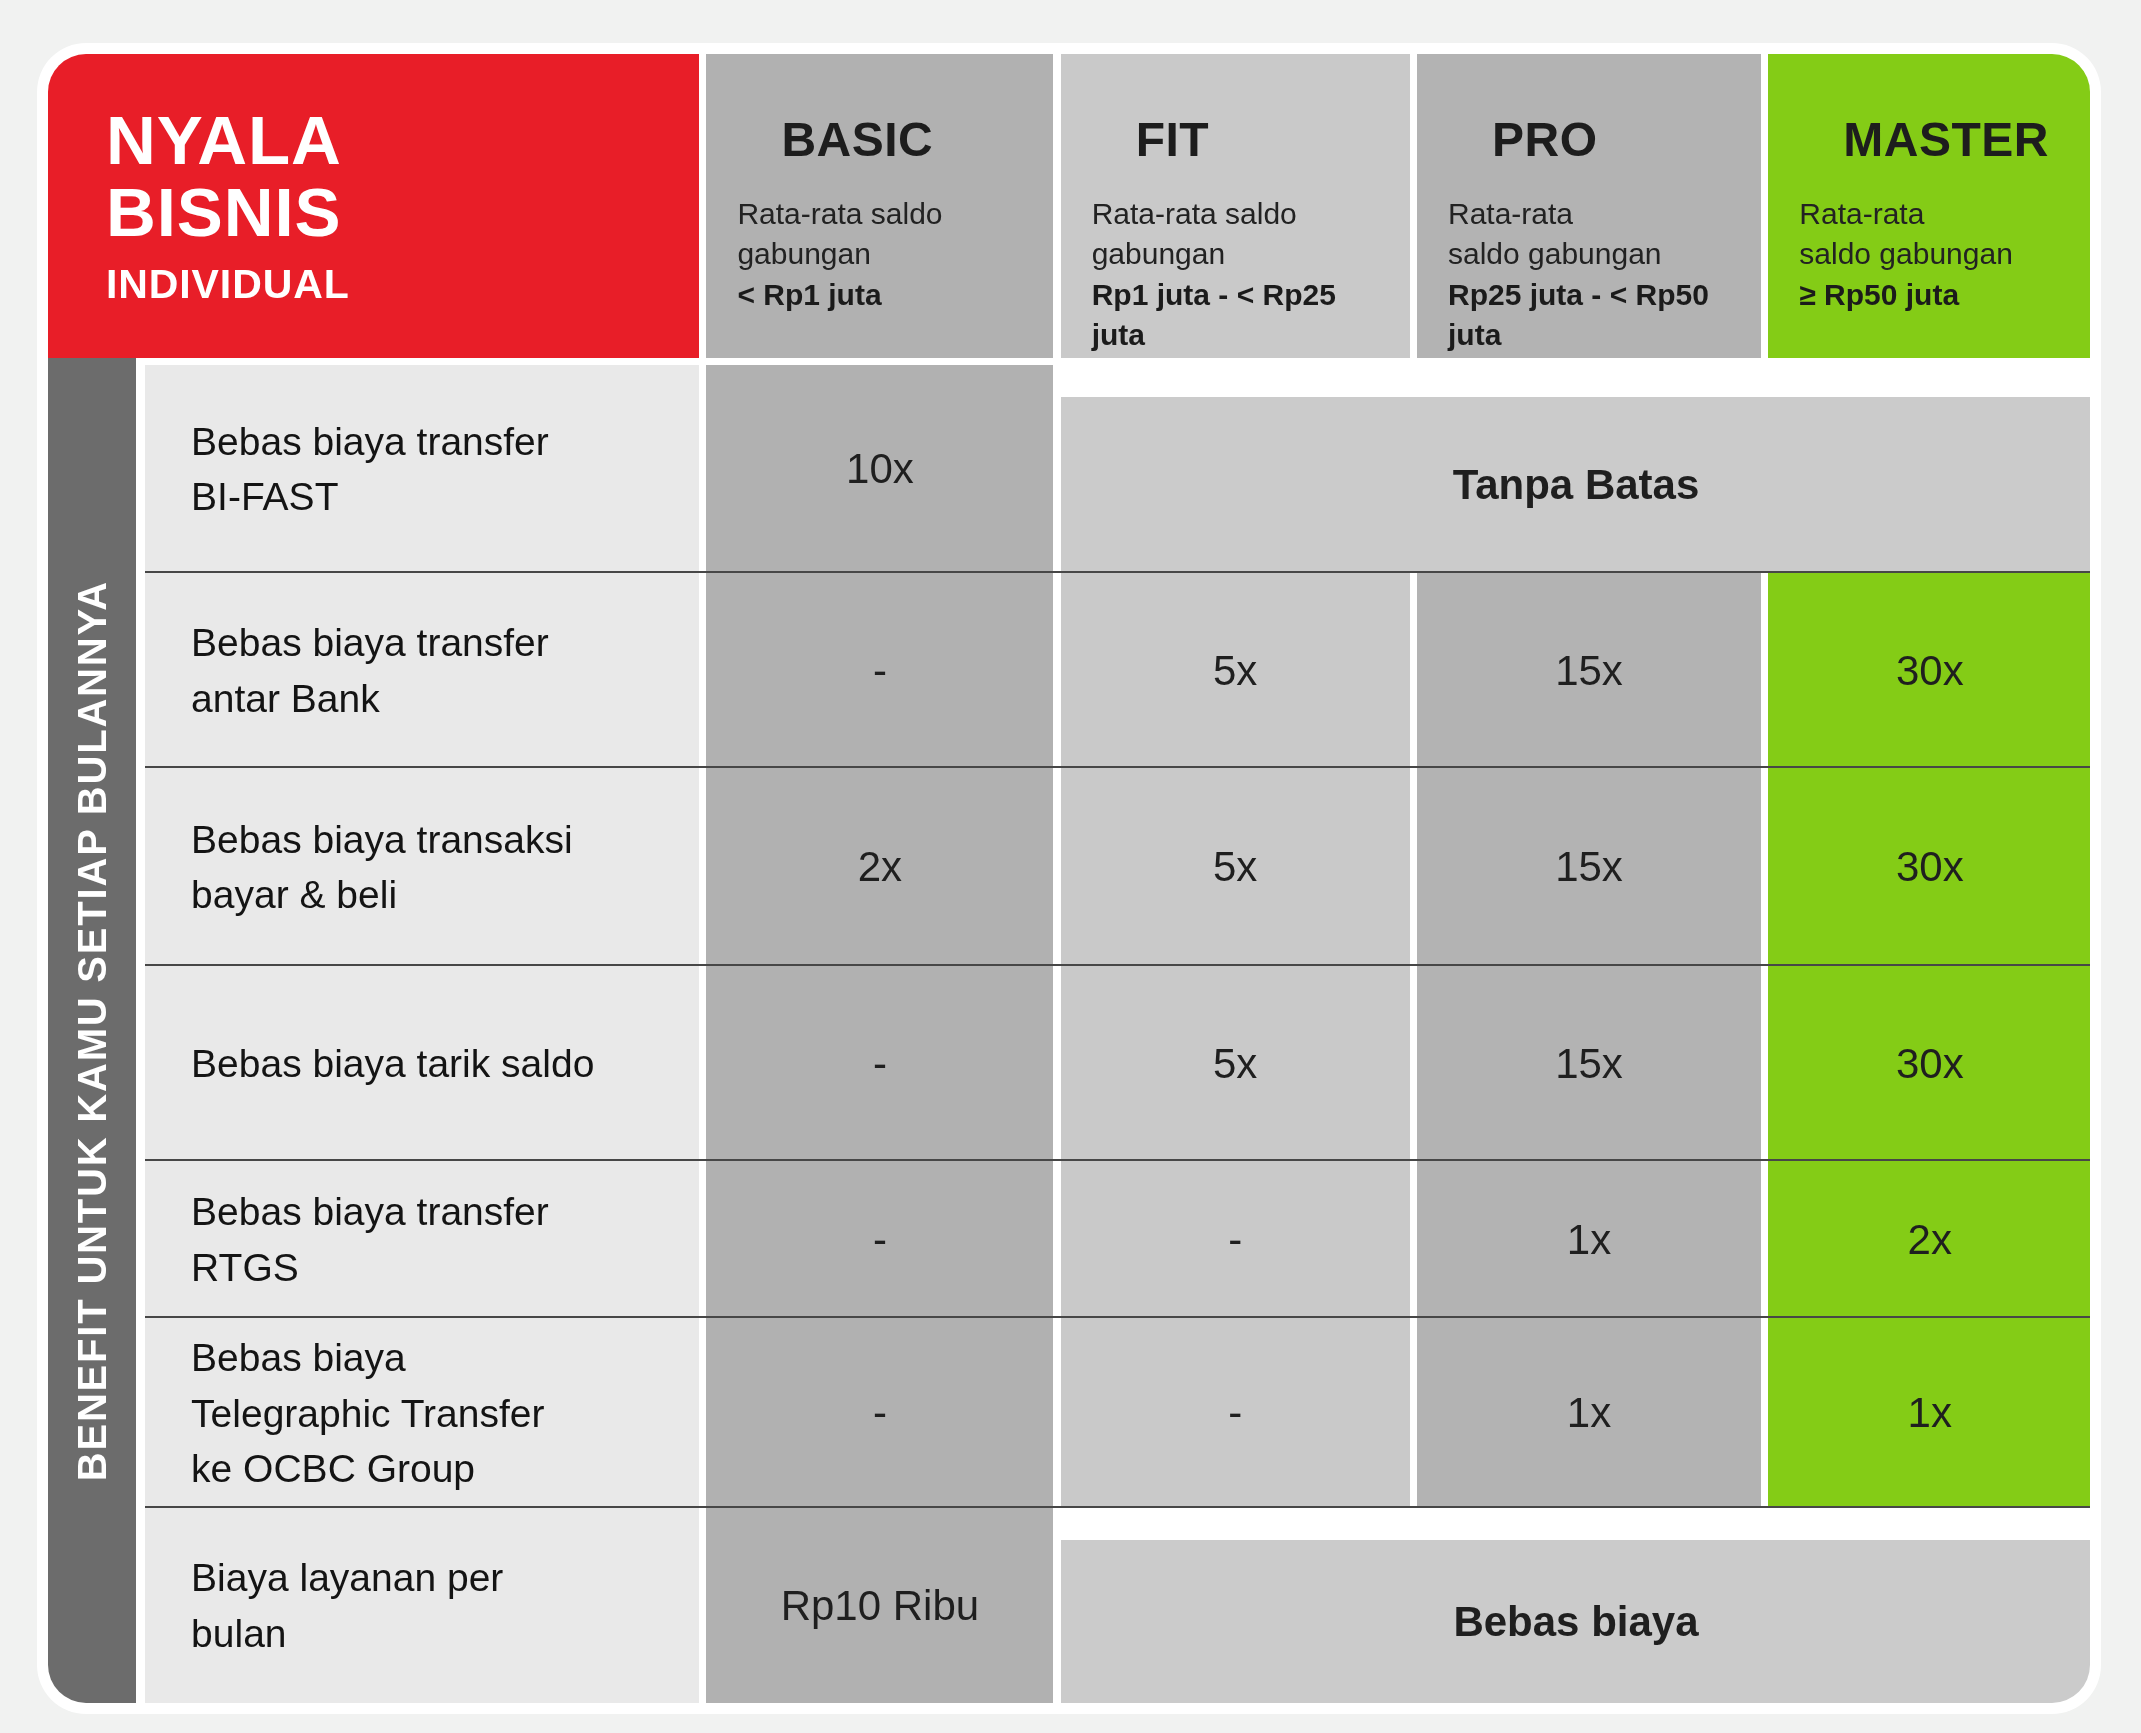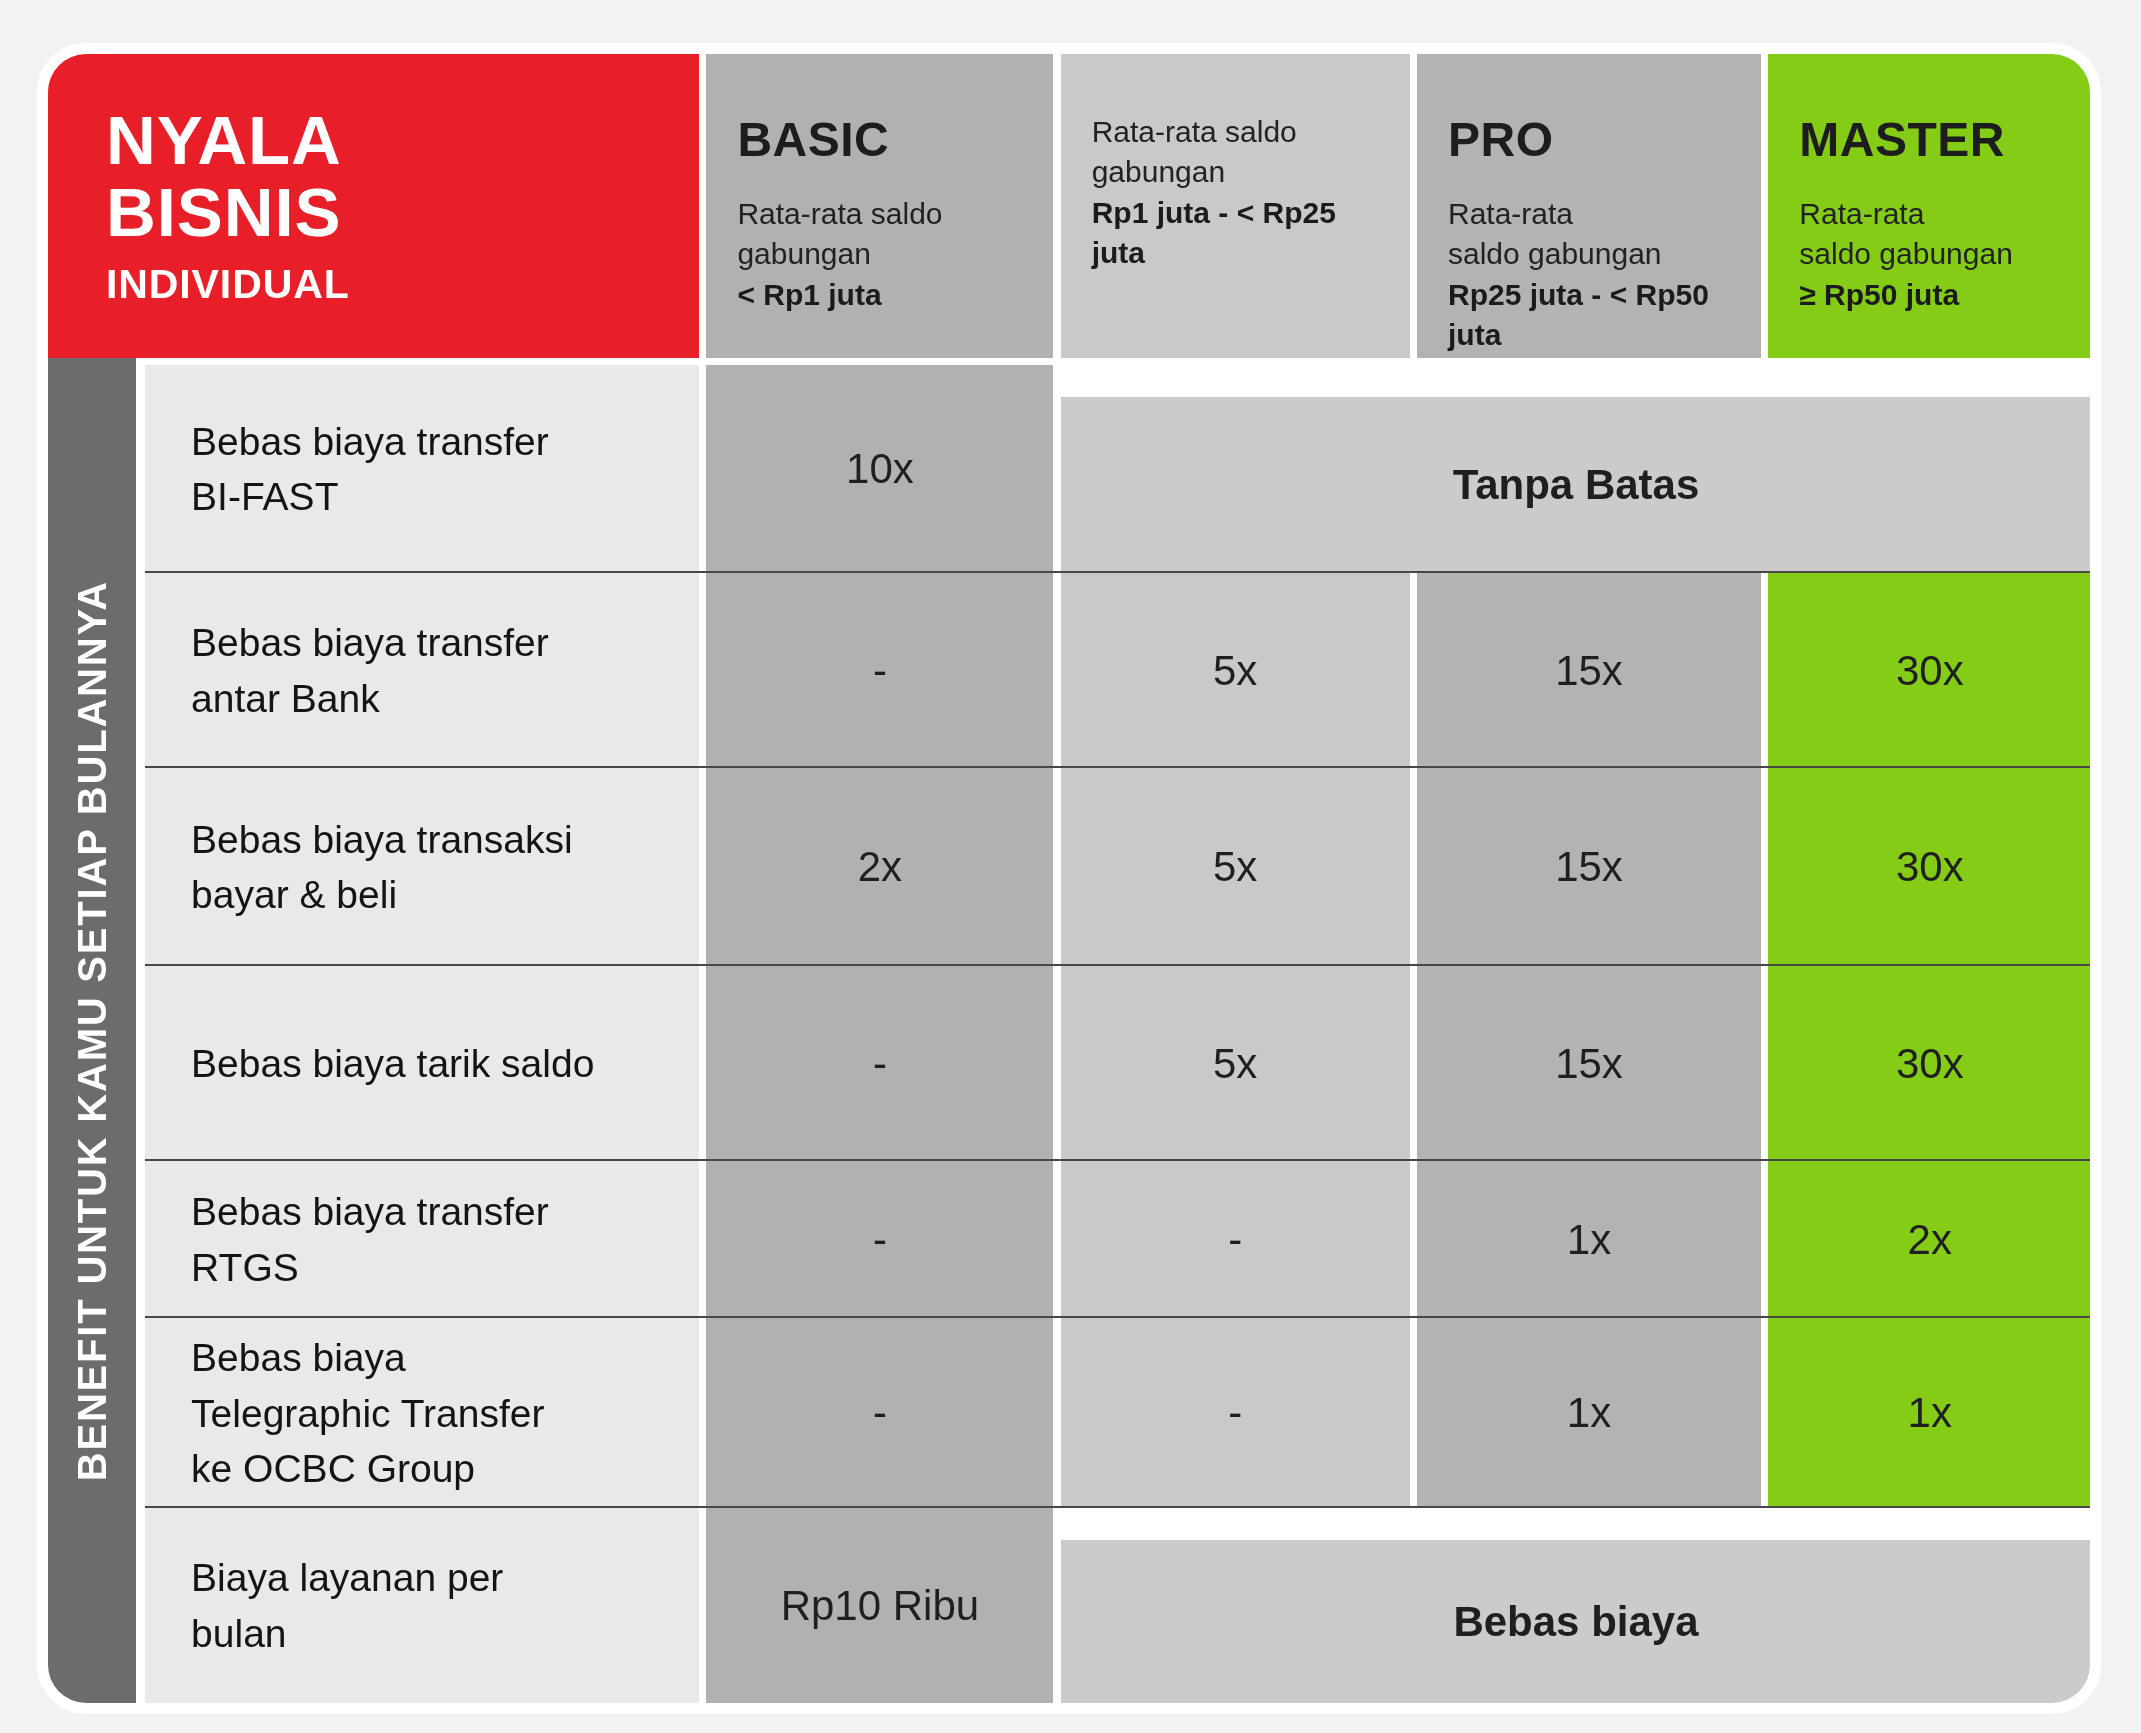--- a/index.html
+++ b/index.html
@@ -39,21 +39,21 @@
     white-space:pre-line;letter-spacing:0.9px;
   }
   .product-subtitle{
     font-size:41px;font-weight:700;margin-top:11px;letter-spacing:0.9px;
   }
   .tier-header{
     grid-row:1/2;
     padding:58px 22px 0 31px;
     box-sizing:border-box;
   }
-  .tier-name{font-size:48px;font-weight:700;color:#1d1d1d;margin-bottom:27.4px;letter-spacing:0.5px;}
+  .tier-name{font-size:48px;font-weight:700;color:#1d1d1d;margin-bottom:27.4px;letter-spacing:0.5px;margin-left:44px;}
   .tier-desc{font-size:30px;color:#222222;line-height:1.32;white-space:pre-line;}
   .tier-range{font-size:30px;font-weight:700;color:#1b1b1b;line-height:1.32;margin-top:1.8px;}
 
   .hdr-basic{grid-column:5/6;}
   .hdr-fit{grid-column:7/8;}
   .hdr-pro{grid-column:9/10;}
   .hdr-master{grid-column:11/12;}
 
   .col-basic{background:#b1b1b1;}
   .col-fit{background:#c9c9c9;}
@@ -117,20 +117,21 @@
     </div>
 
     <div class="tier-header hdr-basic col-basic">
       <div class="tier-name">BASIC</div>
       <div class="tier-desc">Rata-rata saldo
 gabungan</div>
       <div class="tier-range">&lt; Rp1 juta</div>
     </div>
 
     <div class="tier-header hdr-fit col-fit">
+      <div class="tier-name">FIT</div>
       <div class="tier-desc">Rata-rata saldo
 gabungan</div>
       <div class="tier-range">Rp1 juta - &lt; Rp25 juta</div>
     </div>
 
     <div class="tier-header hdr-pro col-pro">
       <div class="tier-name">PRO</div>
       <div class="tier-desc">Rata-rata
 saldo gabungan</div>
       <div class="tier-range">Rp25 juta - &lt; Rp50 juta</div>

